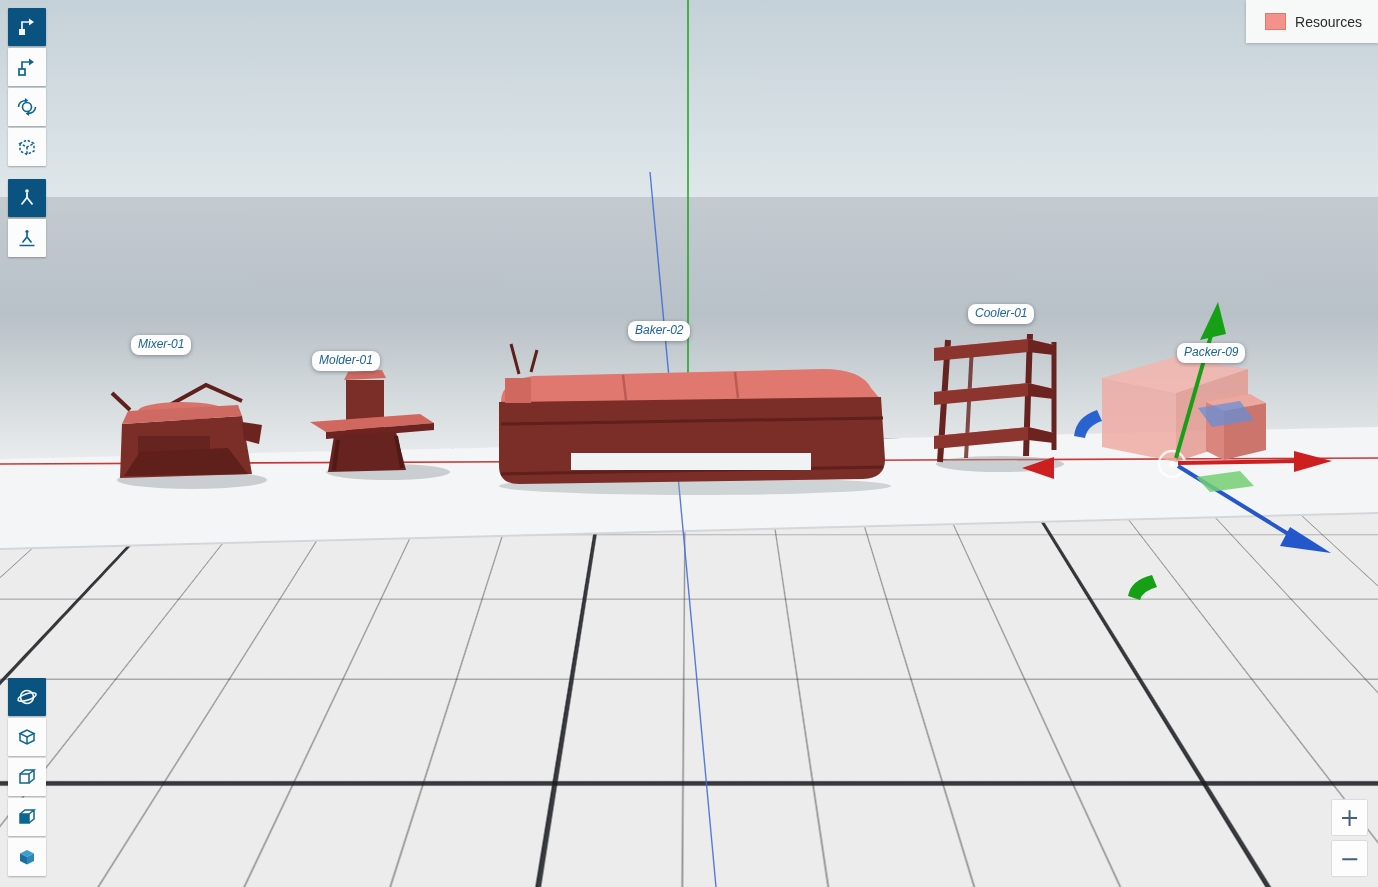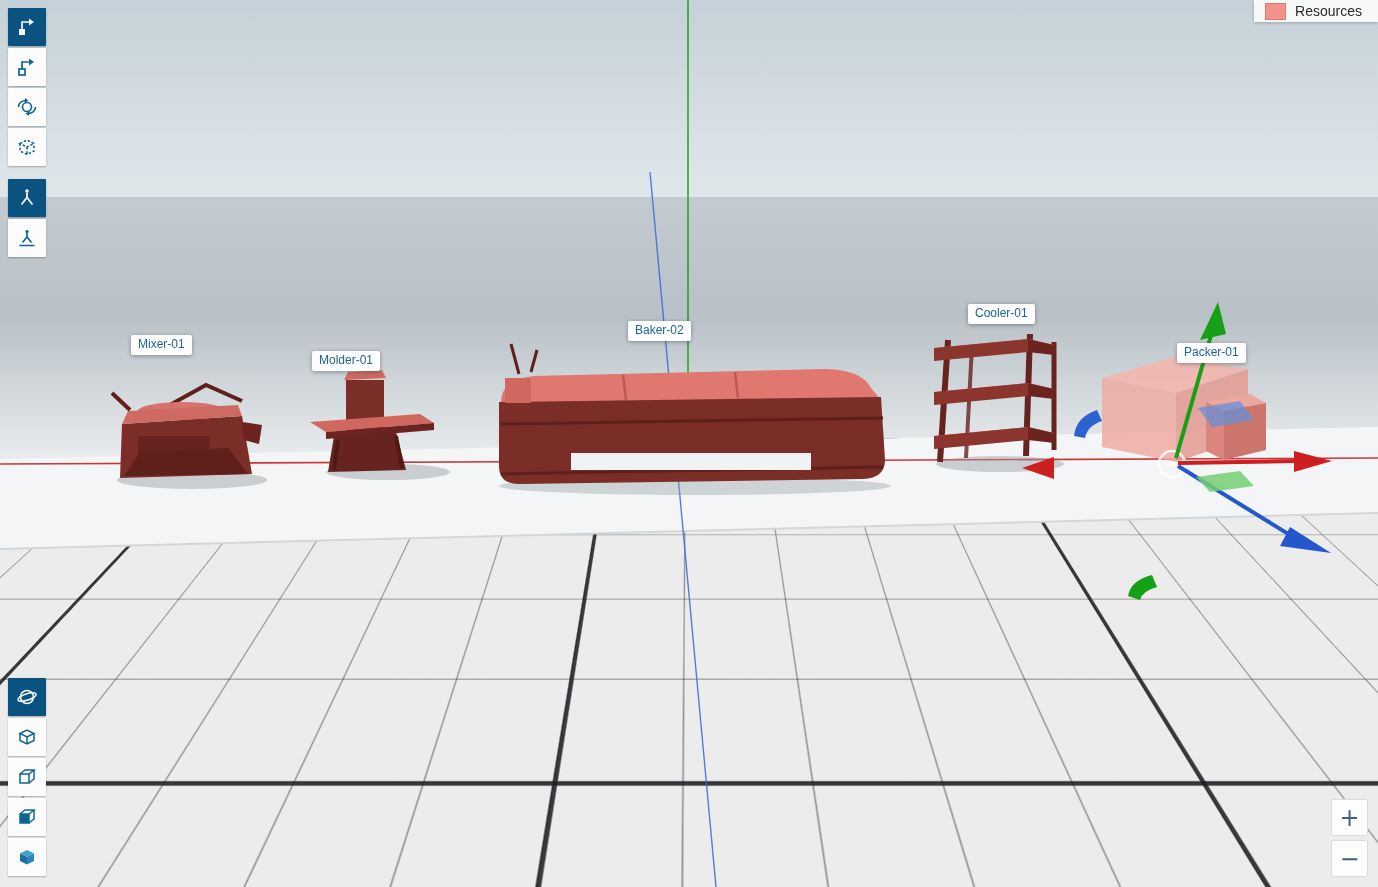--- a/index.html
+++ b/index.html
@@ -20,22 +20,22 @@
       linear-gradient(rgba(25,28,32,.42) 1px, transparent 1px),
       linear-gradient(90deg, rgba(25,28,32,.42) 1px, transparent 1px);
     background-size:380px 380px,380px 380px,76px 76px,76px 76px;
     transform:perspective(780px) rotateX(58deg);
     transform-origin:50% 0;
   }
   #scene{position:absolute;inset:0;z-index:2;}
   
   .mlabel{
     position:absolute;z-index:5;background:#fdfdfd;color:#20639b;
-    font-size:12px;line-height:15px;padding:2px 7px 3px;border-radius:2px;
-    box-shadow:0 1px 4px rgba(40,50,60,.45);white-space:nowrap;cursor:pointer;
+    font-size:12px;line-height:15px;padding:2px 7px 3px;border-radius:8px;
+    box-shadow:0 1px 4px rgba(40,50,60,.45);white-space:nowrap;cursor:pointer;font-style:italic;
   }
   .mlabel::after{
     content:"";position:absolute;left:4px;bottom:-7px;
     border:7px solid transparent;border-top-color:#fdfdfd;
     border-left-width:3px;border-right-width:4px;
   }
   #label-mixer {left:131px;top:335px;}
   #label-molder{left:312px;top:351px;}
   #label-baker {left:628px;top:321px;}
   #label-cooler{left:968px;top:304px;}
@@ -47,22 +47,22 @@
   .tgap{height:9px;}
   .tbtn{
     width:38px;height:38px;border:none;background:#fcfcfd;color:#0c6690;
     display:flex;align-items:center;justify-content:center;cursor:pointer;
     box-shadow:0 1px 2px rgba(0,0,0,.28);border-radius:1px;padding:0;
   }
   .tbtn.active{background:#0a527f;color:#f2f6f8;}
   .tbtn svg{display:block;}
   
   .legend{
-    position:absolute;top:0;right:0;height:22px;background:#f7f8f8;z-index:10;
-    display:flex;align-items:center;gap:9px;padding:0 16px 0 11px;
+    position:absolute;top:0;right:0;height:43px;background:#f7f8f8;z-index:10;
+    display:flex;align-items:center;gap:9px;padding:0 16px 0 19px;
     box-shadow:0 1px 3px rgba(0,0,0,.22);
   }
   .legend .swatch{width:19px;height:15px;border:1px solid #dd7a70;background:#f49289;}
   .legend .txt{font-size:14px;color:#2b2b2b;}
   
   .zoomctl{position:absolute;right:10px;top:799px;display:flex;flex-direction:column;gap:4px;z-index:10;}
   .zbtn{
     width:37px;height:37px;background:#fdfdfd;border:1px solid #d9dcde;color:#44607a;
     font-size:24px;line-height:1;display:flex;align-items:center;justify-content:center;
     cursor:pointer;border-radius:2px;font-family:"DejaVu Sans",sans-serif;padding:0;
@@ -174,21 +174,21 @@
       <path d="M1128,596 Q1131,580 1152,575 L1157,587 Q1142,591 1140,600 Z" fill="#16a016"></path>
       <polygon points="1196,477 1240,471 1254,486 1210,492" fill="#74cf74" opacity="0.85"></polygon>
       <polygon points="1198,408 1240,401 1254,420 1212,427" fill="#5e8fdd" opacity="0.7"></polygon>
     </g>
   </svg>
 
   <div class="mlabel" id="label-mixer">Mixer-01</div>
   <div class="mlabel" id="label-molder">Molder-01</div>
   <div class="mlabel" id="label-baker">Baker-02</div>
   <div class="mlabel" id="label-cooler">Cooler-01</div>
-  <div class="mlabel" id="label-packer">Packer-01</div>
+  <div class="mlabel" id="label-packer">Packer-09</div>
 </div>
 
 <div class="toolbar top">
   <button class="tbtn active">
     <svg width="22" height="22" viewBox="0 0 22 22" fill="none" stroke="currentColor" stroke-width="1.7">
       <rect x="3" y="13" width="6" height="6" fill="currentColor" stroke="none"></rect>
       <path d="M6,13 V6 H14"></path>
       <path d="M13,2.5 L18,6 L13,9.5 Z" fill="currentColor" stroke="none"></path>
     </svg>
   </button>

